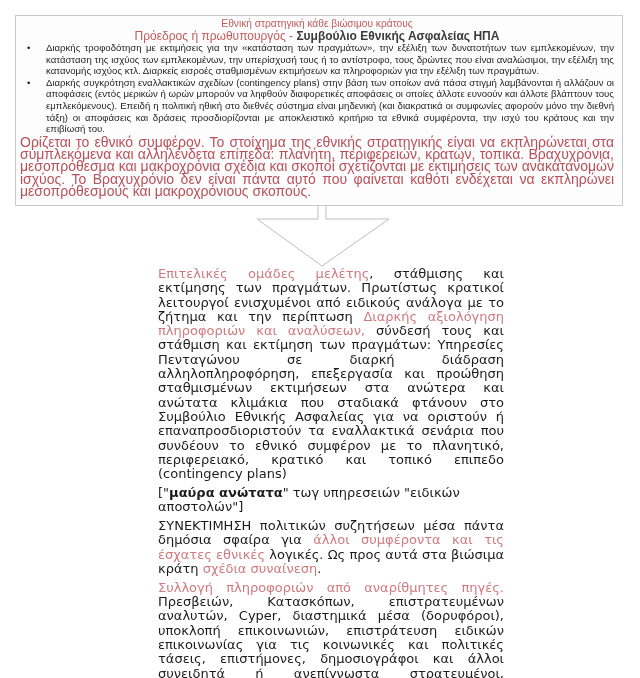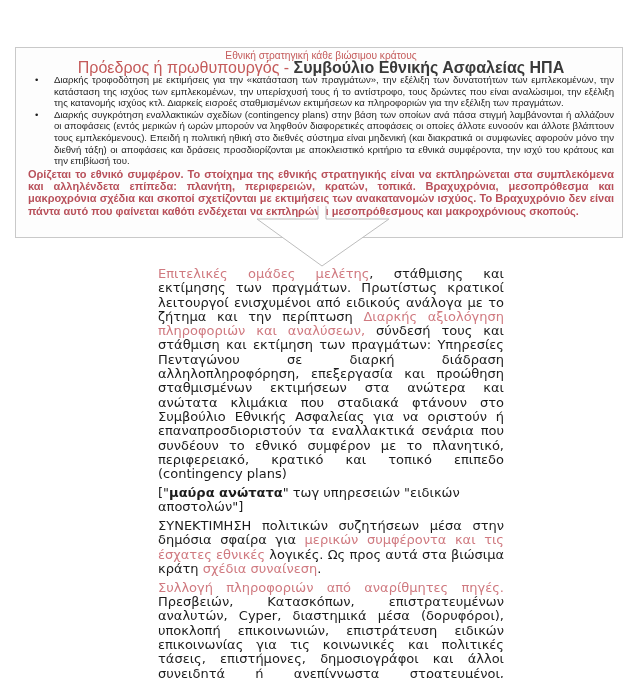--- a/index.html
+++ b/index.html
@@ -1,30 +1,29 @@
 <!DOCTYPE html>
 <html><head>
 <meta charset="utf-8">
 <style>
   html, body { margin:0; padding:0; background:#ffffff; }
   body { width:640px; height:678px; position:relative; overflow:hidden; font-family:"Liberation Sans", sans-serif; color:#1a1a1a; }
   .top-box {
     position:absolute; left:15px; top:15px; width:608px; height:191px;
     border:1px solid #c9c9c9; background:#fdfdfd; box-sizing:border-box;
-    padding:2px 8px 0 12px;
-    margin-top:32px;
+    padding:2px 8px 0 4px;
   }
   .box-title { text-align:center; color:#c45a5a; font-size:10.2px; line-height:12px; }
-  .box-subtitle { text-align:center; font-size:16px; line-height:12px; }
+  .box-subtitle { text-align:center; font-size:12px; line-height:12px; }
   .box-subtitle .red { color:#c45a5a; }
   .box-subtitle .dark { color:#3a3a3a; font-weight:bold; }
   ul.bullets { margin:0; padding:0 0 0 26px; list-style:none; }
   ul.bullets li { position:relative; font-size:9.6px; line-height:11.6px; text-align:justify; color:#1e1e1e; }
   ul.bullets li .dot { position:absolute; left:-19px; top:0; }
-  .box-conclusion { color:#b8505a; font-weight:bold; font-size:11px; line-height:12.3px; text-align:justify; margin-top:1px; }
+  .box-conclusion { color:#b8505a; font-weight:normal; font-size:14px; line-height:12.3px; text-align:justify; margin-top:1px; }
   .arrow { position:absolute; left:0; top:0; }
   .lower { position:absolute; left:158px; top:267px; width:346px; font-family:"DejaVu Sans", sans-serif; font-size:13px; line-height:14.3px; color:#1c1c1c; }
   .lower p { margin:0 0 4.5px 0; text-align:justify; }
   .lower .hl { color:#d07a80; }
   .lower .left { text-align:left; }
   .lower .sep { margin:10px 0 6px 0; text-align:left; letter-spacing:-0.5px; }
   b { font-weight:bold; }
 </style>
 </head>
 <body>
@@ -39,16 +38,16 @@
   <div class="box-conclusion">Ορίζεται το εθνικό συμφέρον. Το στοίχημα της εθνικής στρατηγικής είναι να εκπληρώνεται στα συμπλεκόμενα και αλληλένδετα επίπεδα: πλανήτη, περιφερειών, κρατών, τοπικά. Βραχυχρόνια, μεσοπρόθεσμα και μακροχρόνια σχέδια και σκοποί σχετίζονται με εκτιμήσεις των ανακατανομών ισχύος. Το Βραχυχρόνιο δεν είναι πάντα αυτό που φαίνεται καθότι ενδέχεται να εκπληρώνει μεσοπρόθεσμους και μακροχρόνιους σκοπούς.</div>
 </div>
 
 <svg class="arrow" width="640" height="678">
   <path d="M318 206 L318 219 L257 219 L322 266 L389 219 L326 219 L326 206" fill="#ffffff" stroke="#bdbdbd" stroke-width="1"></path>
 </svg>
 
 <div class="lower">
   <p><span class="hl">Επιτελικές ομάδες μελέτης</span><span>, στάθμισης και εκτίμησης των πραγμάτων. Πρωτίστως κρατικοί λειτουργοί ενισχυμένοι από ειδικούς ανάλογα με το ζήτημα και την περίπτωση </span><span class="hl">Διαρκής αξιολόγηση πληροφοριών και αναλύσεων,</span><span> σύνδεσή τους και στάθμιση και εκτίμηση των πραγμάτων: Υπηρεσίες Πενταγώνου σε διαρκή διάδραση αλληλοπληροφόρηση, επεξεργασία και προώθηση σταθμισμένων εκτιμήσεων στα ανώτερα και ανώτατα κλιμάκια που σταδιακά φτάνουν στο Συμβούλιο Εθνικής Ασφαλείας για να οριστούν ή επαναπροσδιοριστούν τα εναλλακτικά σενάρια που συνδέουν το εθνικό συμφέρον με το πλανητικό, περιφερειακό, κρατικό και τοπικό επιπεδο (contingency plans)</span></p>
   <p class="left"><span>["</span><b>μαύρα ανώτατα</b><span>" τωγ υπηρεσειών "ειδικών αποστολών"]</span></p>
-  <p><span>ΣΥΝΕΚΤΙΜΗΣΗ πολιτικών συζητήσεων μέσα στην δημόσια σφαίρα για </span><span class="hl">μερικών συμφέροντα και τις έσχατες εθνικές</span><span> λογικές. Ως προς αυτά στα βιώσιμα κράτη </span><span class="hl">σχέδια συναίνεση</span><span>.</span></p>
+  <p><span>ΣΥΝΕΚΤΙΜΗΣΗ πολιτικών συζητήσεων μέσα πάντα δημόσια σφαίρα για </span><span class="hl">άλλοι συμφέροντα και τις έσχατες εθνικές</span><span> λογικές. Ως προς αυτά στα βιώσιμα κράτη </span><span class="hl">σχέδια συναίνεση</span><span>.</span></p>
   <p><span class="hl">Συλλογή πληροφοριών από αναρίθμητες πηγές.</span><span> Πρεσβειών, Κατασκόπων, επιστρατευμένων αναλυτών, Cyper, διαστημικά μέσα (δορυφόροι), υποκλοπή επικοινωνιών, επιστράτευση ειδικών επικοινωνίας για τις κοινωνικές και πολιτικές τάσεις, επιστήμονες, δημοσιογράφοι και άλλοι συνειδητά ή ανεπίγνωστα στρατευμένοι, παρακολούθηση της κοινής γνώμης και των «opinion makers», κτλ.</span></p>
   <div class="sep">--------------------------------</div>
 </div>
 
 </body></html>

